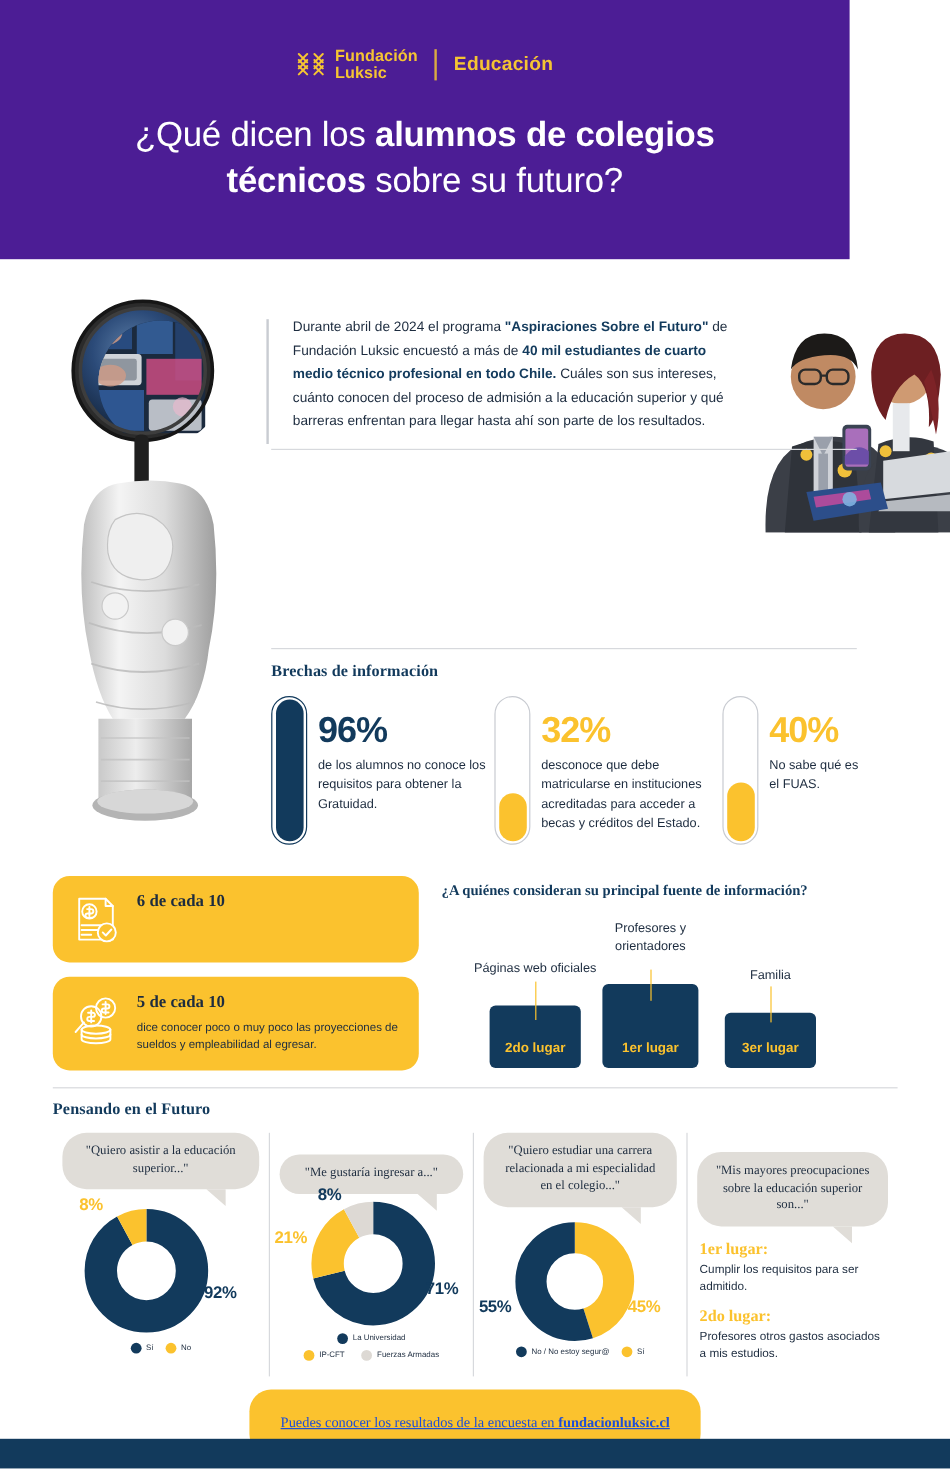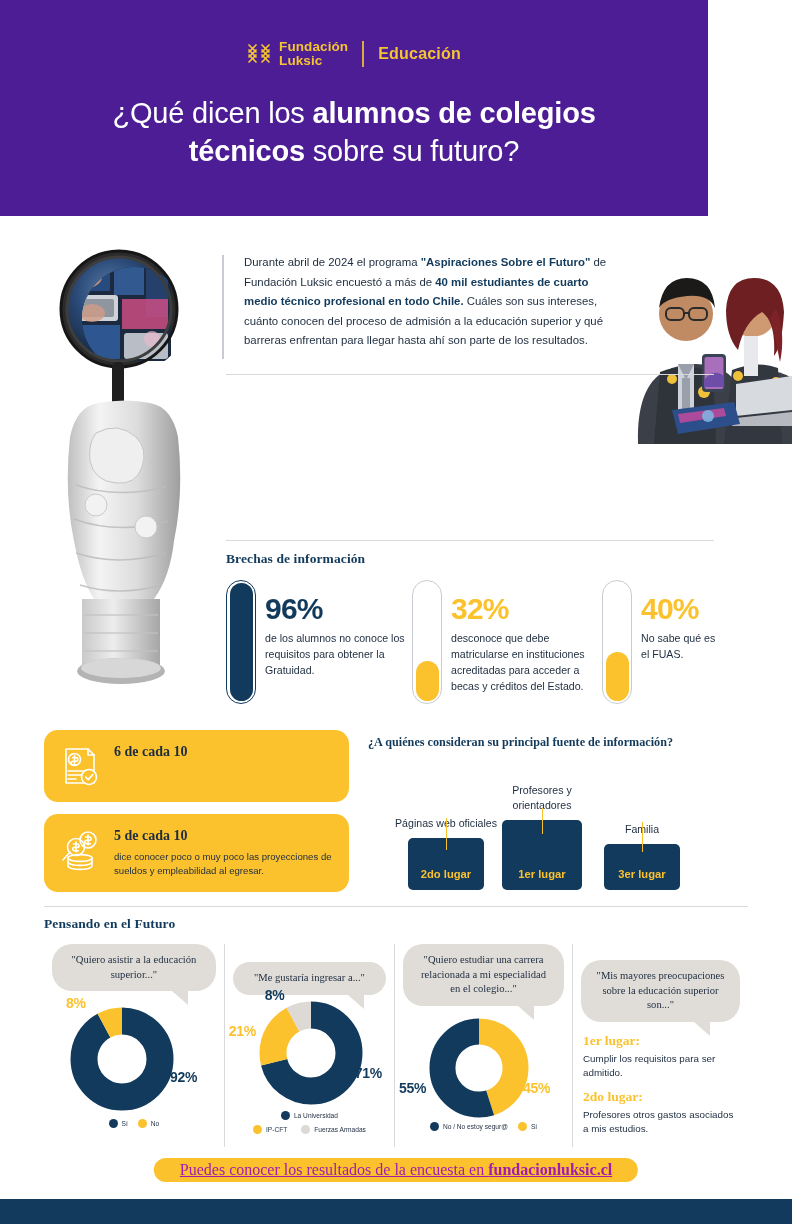--- a/index.html
+++ b/index.html
@@ -72,21 +72,21 @@
   
   .hand-art {
     position: absolute;
     left: 52px; top: 247px;
     width: 140px; height: 466px;
   }
 
   
   .intro-block {
     position: absolute;
-    left: 222px; top: 253px;
+    left: 222px; top: 264px;
     width: 400px;
   }
   .intro-rule {
     position: absolute;
     left: 0; top: 2px;
     width: 2px; height: 104px;
     background: #c9ccd2;
   }
   .intro-text {
     margin-left: 22px;
@@ -238,21 +238,21 @@
   .podium-label {
     position: absolute;
     bottom: 100%;
     left: 50%;
     transform: translateX(-50%);
     width: 120px;
     text-align: center;
     font-size: 10.6px;
     line-height: 1.35;
     color: #1d2c3f;
-    padding-bottom: 8px;
+    padding-bottom: 24px;
   }
   .podium-stem {
     position: absolute;
     left: 50%; width: 1px;
     background: #fbc22e;
   }
 
   
   .futuro-sec { position: absolute; left: 44px; top: 916px; width: 704px; }
   .futuro-grid {
@@ -321,24 +321,24 @@
     color: #1d2c3f;
   }
 
   
   .cta {
     position: absolute;
     left: 50%; transform: translateX(-50%);
     top: 1158px;
     background: #fbc22e;
     border-radius: 18px;
-    padding: 3px 26px;
+    padding: 20px 26px;
     font-family: "Liberation Serif", serif;
-    font-size: 16px;
-    color: #a21caf;
+    font-size: 12px;
+    color: #1d4ed8;
     white-space: nowrap;
   }
   .cta b { font-weight: bold; }
 
   .footer-bar {
     position: absolute;
     left: 0; bottom: 0;
     width: 792px; height: 25px;
     background: #123a5c;
   }

